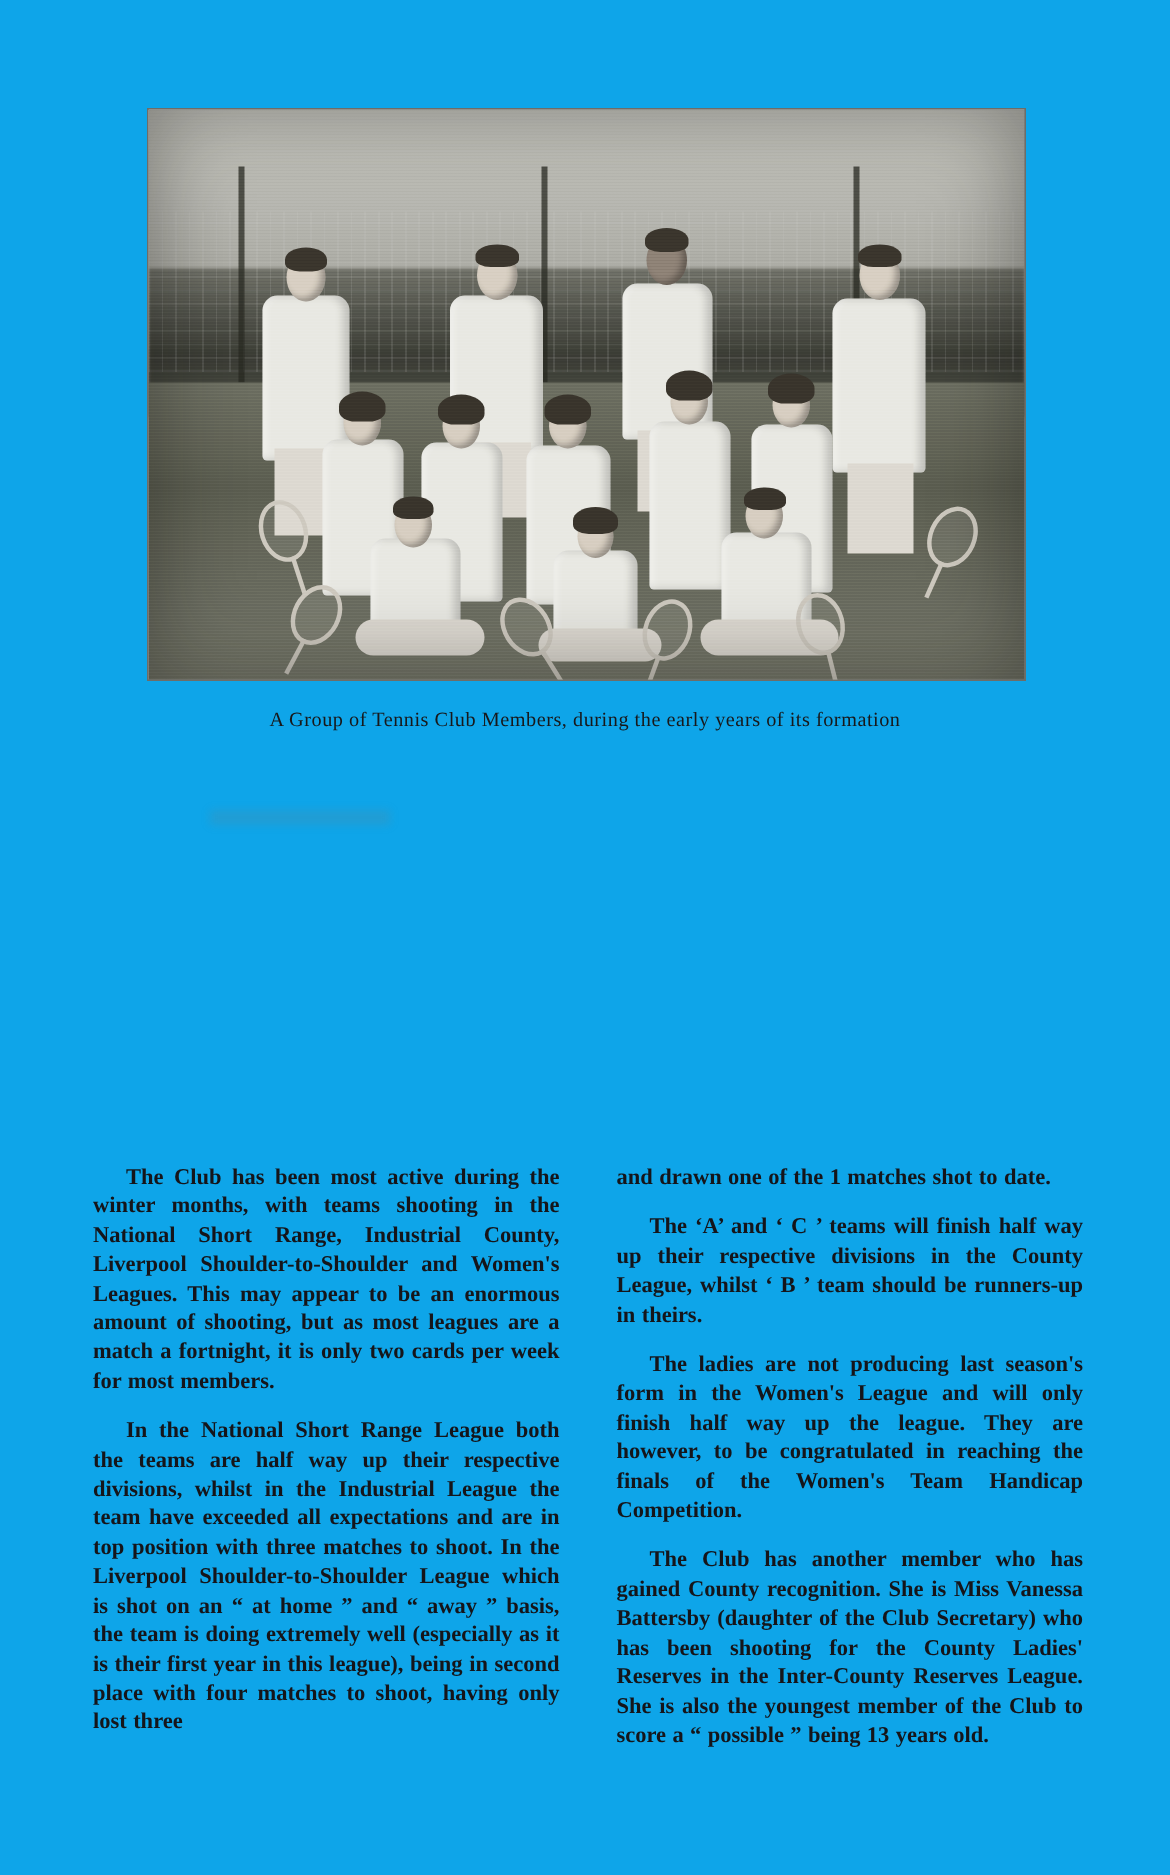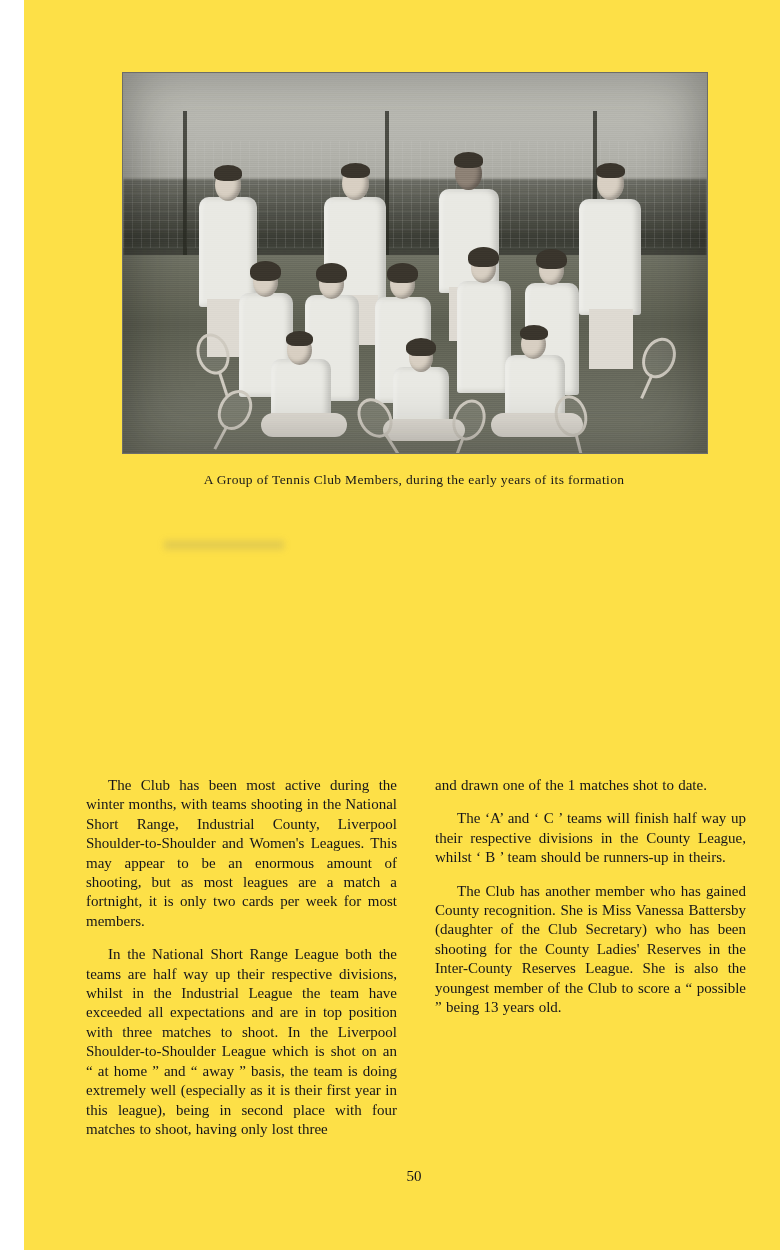--- a/index.html
+++ b/index.html
@@ -11,22 +11,21 @@
     height: 1250px;
     background: #ffffff;
     font-family: "Liberation Serif", serif;
     color: #1a1a1a;
     position: relative;
     overflow: hidden;
   }
   .page {
     position: absolute;
     inset: 0;
-    background: #fde047;
-    margin-left: 24px;
+    background: #0ea5e9;
   }
 
   
   .photo-wrap {
     position: absolute;
     left: 98px;
     top: 72px;
     width: 584px;
     height: 380px;
     background: #8f8f8a;
@@ -172,20 +171,21 @@
   }
   .col p {
     margin: 0 0 14px 0;
     font-family: "Liberation Serif", serif;
     font-size: 15px;
     line-height: 19.4px;
     text-align: justify;
     text-indent: 22px;
     color: #15151a;
     word-spacing: 0.5px;
+    font-weight: bold;
   }
   .col p:last-child { margin-bottom: 0; }
 
   
   .folio {
     position: absolute;
     left: 0;
     top: 1168px;
     width: 780px;
     text-align: center;
@@ -304,19 +304,19 @@
 
 
   <div class="columns">
     <div class="col">
       <p>The Club has been most active during the winter months, with teams shooting in the National Short Range, Industrial County, Liverpool Shoulder-to-Shoulder and Women's Leagues. This may appear to be an enormous amount of shooting, but as most leagues are a match a fortnight, it is only two cards per week for most members.</p>
       <p>In the National Short Range League both the teams are half way up their respective divisions, whilst in the Industrial League the team have exceeded all expectations and are in top position with three matches to shoot. In the Liverpool Shoulder-to-Shoulder League which is shot on an “ at home ” and “ away ” basis, the team is doing extremely well (especially as it is their first year in this league), being in second place with four matches to shoot, having only lost three</p>
     </div>
     <div class="col">
       <p style="text-indent:0;">and drawn one of the 1 matches shot to date.</p>
       <p>The ‘A’ and ‘ C ’ teams will finish half way up their respective divisions in the County League, whilst ‘ B ’ team should be runners-up in theirs.</p>
+      <p>The ladies are not producing last season's form in the Women's League and will only finish half way up the league. They are however, to be congratulated in reaching the finals of the Women's Team Handicap Competition.</p>
       <p>The Club has another member who has gained County recognition. She is Miss Vanessa Battersby (daughter of the Club Secretary) who has been shooting for the County Ladies' Reserves in the Inter-County Reserves League. She is also the youngest member of the Club to score a “ possible ” being 13 years old.</p>
     </div>
   </div>
 
-  <div class="folio">50</div>
 
 </div>
 
 </body></html>

